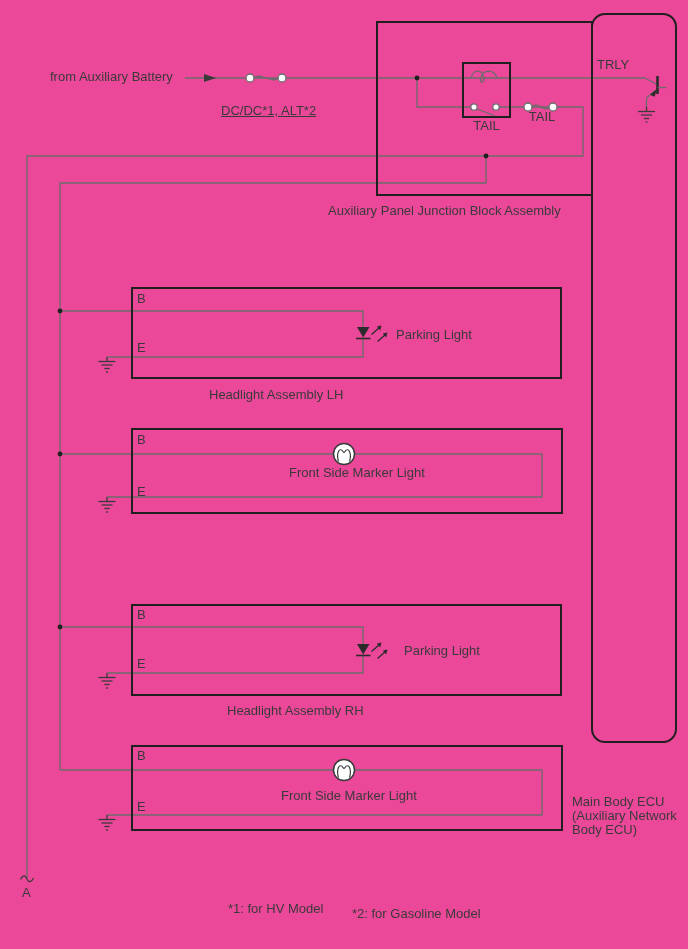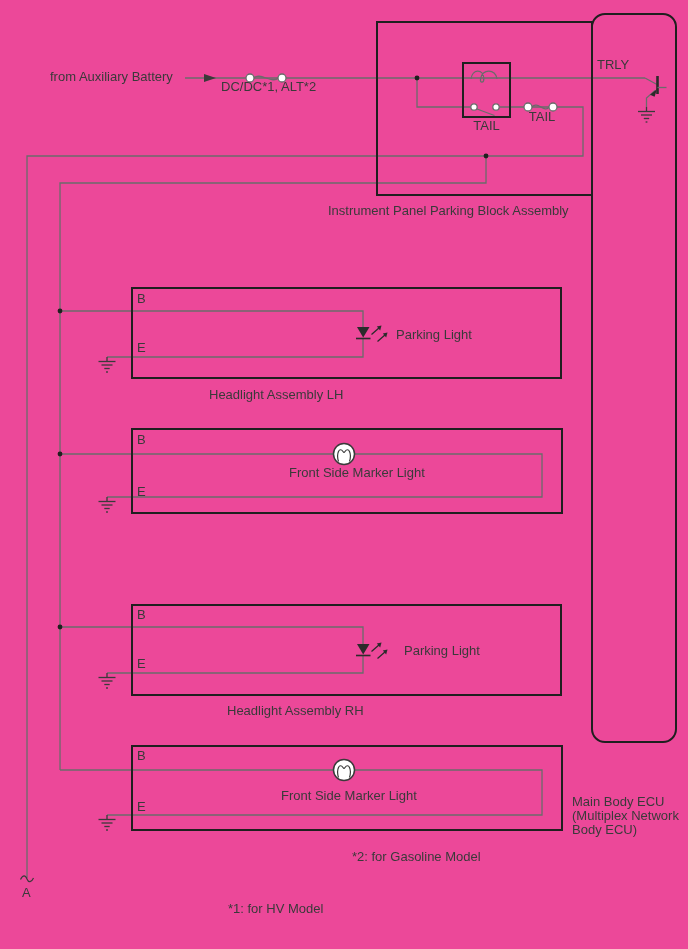--- a/index.html
+++ b/index.html
@@ -132,30 +132,30 @@
 
     <use href="#gnd" x="107" y="357"></use>
     <use href="#gnd" x="107" y="497"></use>
     <use href="#gnd" x="107" y="673"></use>
     <use href="#gnd" x="107" y="815"></use>
 
     <path d="M20.5,879.5 C23,874.5 25.5,875 27,879 C28.5,883 31.5,882.5 33.5,878" fill="none" stroke="#3a3a3a" stroke-width="1.2"></path>
   </svg>
 
   <div class="lbl" style="left:50px;top:70px;">from Auxiliary Battery</div>
-  <div class="lbl" style="left:221px;top:80px;">DC/DC*1, ALT*2</div>
+  <div class="lbl" style="left:221px;top:104px;text-decoration:underline;">DC/DC*1, ALT*2</div>
 
   <div class="lbl ctr" style="left:463px;top:119px;width:47px;">TAIL</div>
   <div class="lbl ctr" style="left:526px;top:110px;width:32px;">TAIL</div>
-  <div class="lbl" style="left:328px;top:204px;">Instrument Panel Parking Block Assembly</div>
+  <div class="lbl" style="left:328px;top:204px;">Auxiliary Panel Junction Block Assembly</div>
 
   <div class="lbl" style="left:597px;top:58px;text-align:right;">TRLY</div>
   <div class="lbl" style="left:572px;top:747px;margin-top:48px;">
     <div>Main Body ECU</div>
-    <div>(Multiplex Network</div>
+    <div>(Auxiliary Network</div>
     <div>Body ECU)</div>
   </div>
 
   <div class="lbl" style="left:137px;top:292px;">B</div>
   <div class="lbl" style="left:137px;top:341px;">E</div>
   <div class="lbl" style="left:396px;top:328px;">Parking Light</div>
   <div class="lbl" style="left:209px;top:388px;">Headlight Assembly LH</div>
 
   <div class="lbl" style="left:137px;top:433px;">B</div>
   <div class="lbl" style="left:137px;top:485px;">E</div>
@@ -165,15 +165,15 @@
   <div class="lbl" style="left:137px;top:657px;">E</div>
   <div class="lbl" style="left:404px;top:644px;">Parking Light</div>
   <div class="lbl" style="left:227px;top:704px;">Headlight Assembly RH</div>
 
   <div class="lbl" style="left:137px;top:749px;">B</div>
   <div class="lbl" style="left:137px;top:800px;">E</div>
   <div class="lbl" style="left:281px;top:789px;">Front Side Marker Light</div>
 
   <div class="lbl" style="left:22px;top:886px;">A</div>
   <div class="lbl" style="left:228px;top:902px;">*1: for HV Model</div>
-  <div class="lbl" style="left:352px;top:850px;">*2: for Gasoline Model</div>
+  <div class="lbl" style="left:352px;top:907px;">*2: for Gasoline Model</div>
 
 </div>
 
 </body></html>

